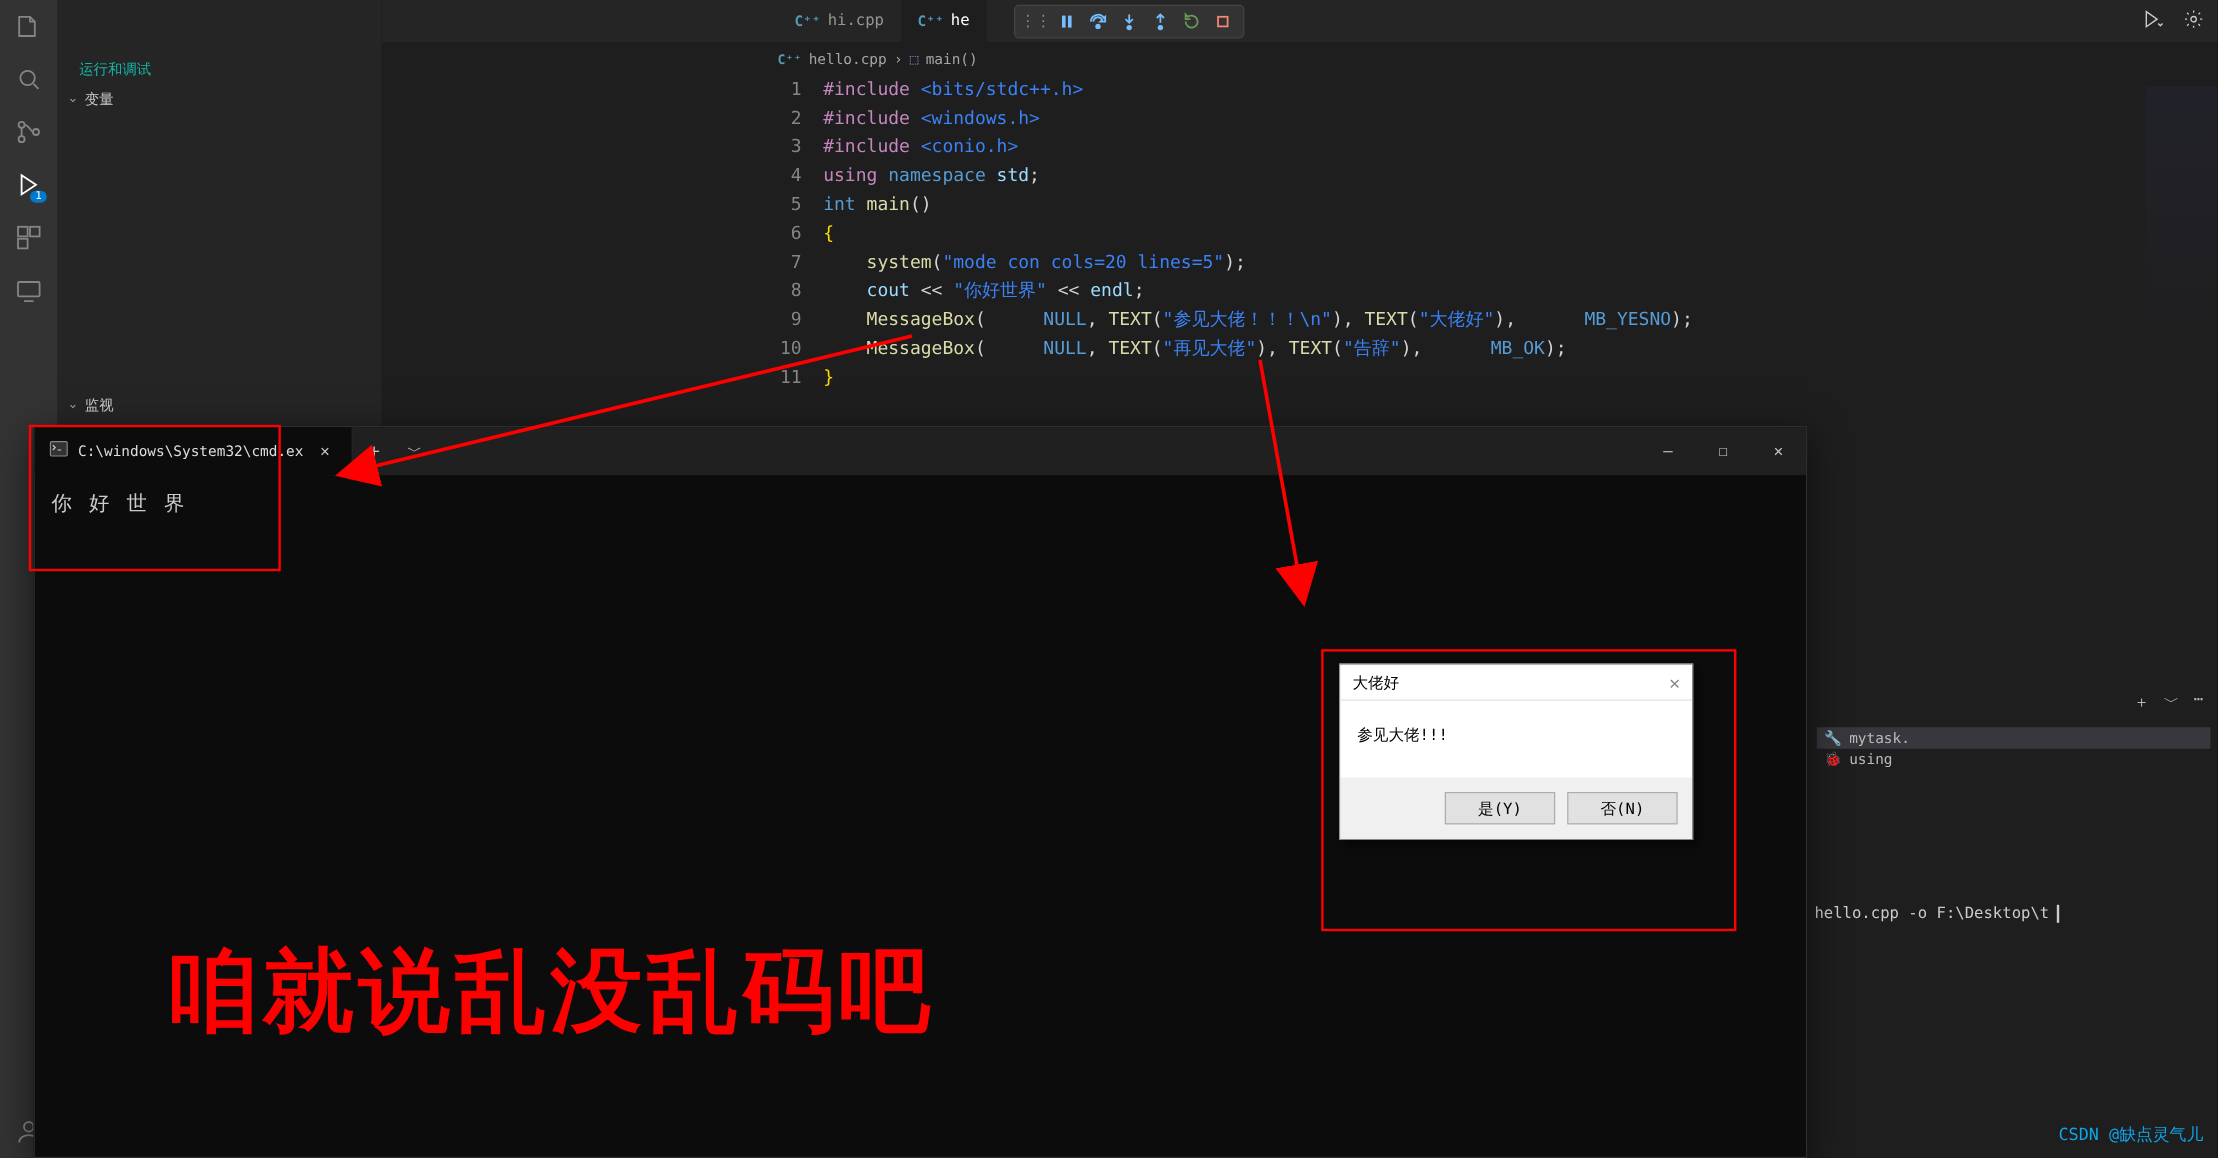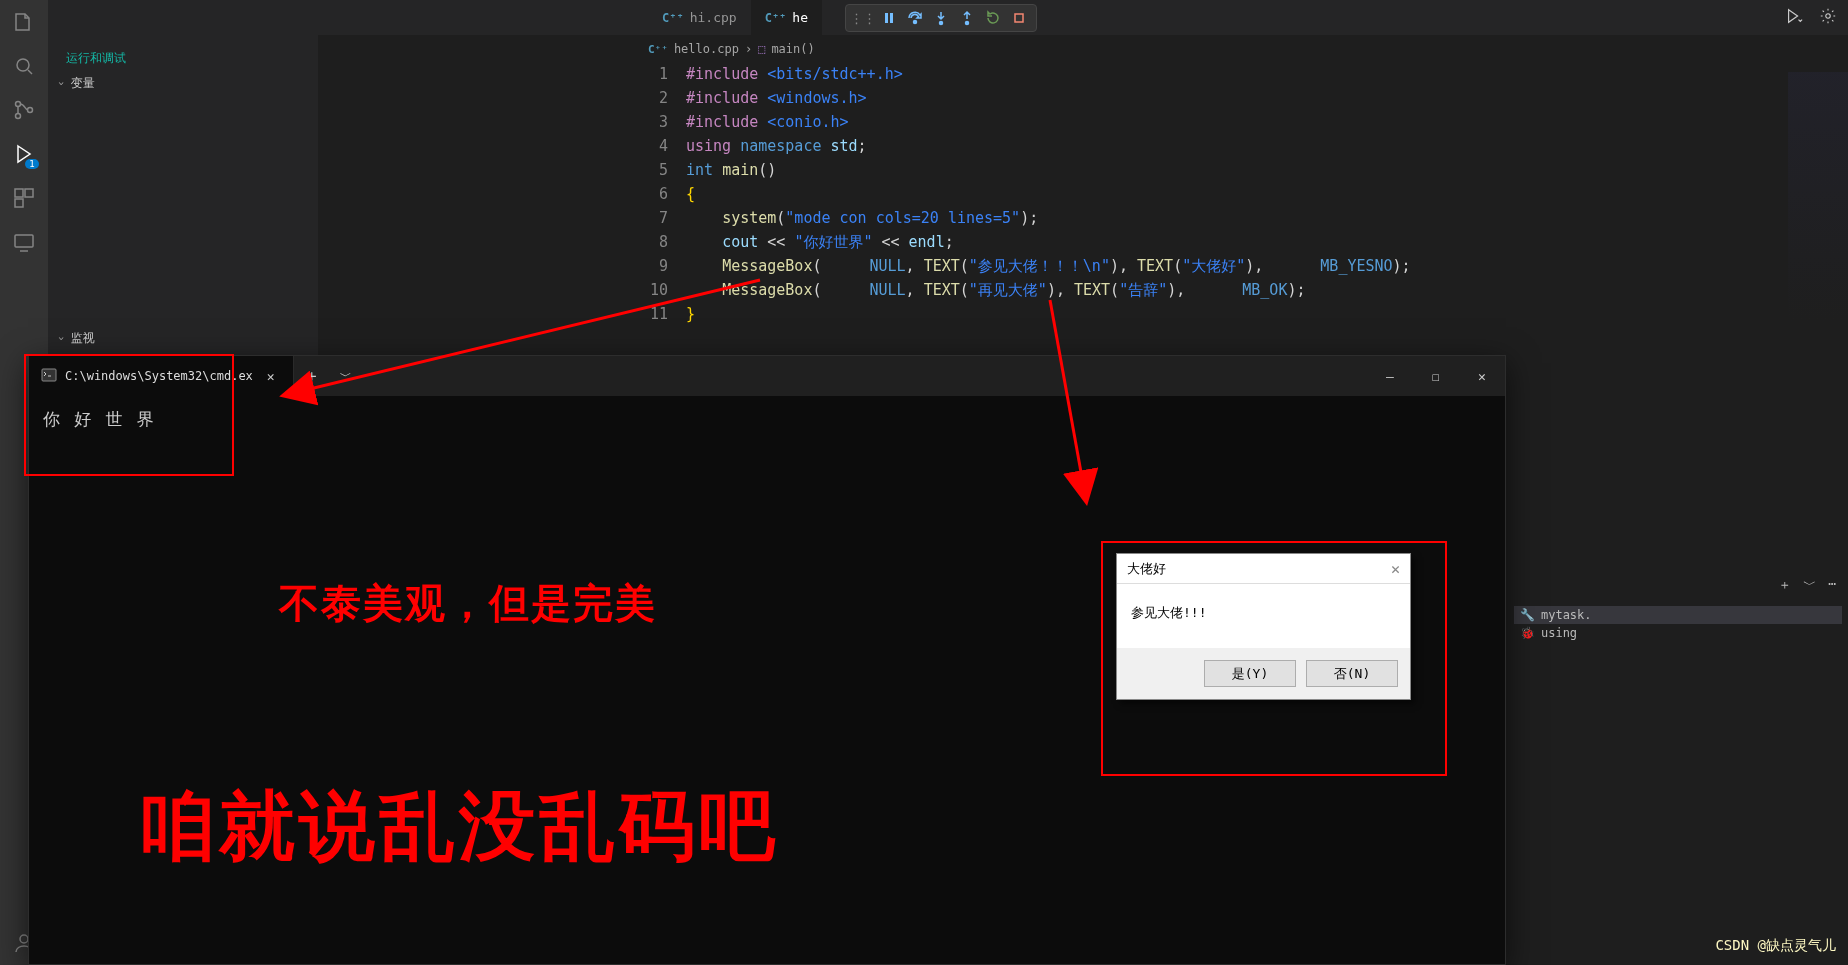--- a/index.html
+++ b/index.html
@@ -80,21 +80,21 @@
 .rterm{position:absolute; right:0; top:570px; width:340px; color:#bbb; font-size:13px; z-index:10;}
 .rterm .tabsr{display:flex; justify-content:flex-end; gap:12px; padding:6px 12px;}
 .rterm .tabsr span{cursor:pointer;}
 .rterm .tlist{padding:6px 6px; font-size:12px;}
 .rterm .tlist div{display:flex; align-items:center; gap:6px; padding:2px 6px;}
 .rterm .tlist div.sel{background:#37373d;}
 .rterm .out{padding:8px 4px; font-family:Consolas,monospace; font-size:13px; color:#ccc;}
 
 .arrows{position:absolute; inset:0; width:100%; height:100%; pointer-events:none; z-index:30;}
 
-.watermark{position:absolute; right:12px; bottom:10px; font-size:14px; color:#fef9c3; z-index:40;}
+.watermark{position:absolute; right:12px; bottom:10px; font-size:14px; color:#0ea5e9; z-index:40;}
 
 .topright{position:absolute; right:10px; top:6px; display:flex; gap:14px; color:#ccc; z-index:6;}
 .topright .iconbtn svg{width:18px;height:18px;}
 </style>
 </head>
 <body>
 
 <div class="root">
 
   <div class="activitybar">
@@ -290,21 +290,20 @@
     <span class="tplus" style="font-size:12px">﹀</span>
     <div class="winbtns">
       <div class="winbtn">—</div>
       <div class="winbtn">☐</div>
       <div class="winbtn">✕</div>
     </div>
   </div>
   <div class="console-body">
     <div class="redbox1"></div>
     <div style="letter-spacing:2px">你 好 世 界</div>
-    <div class="anno1">不泰美观，但是完美</div>
     <div class="anno2">咱就说乱没乱码吧</div>
 
     <div class="msgwrap">
       <div class="msgbox">
         <div class="msg-t">
           <span>大佬好</span>
           <span class="mclose">✕</span>
         </div>
         <div class="msg-b">参见大佬!!!</div>
         <div class="msg-f">
@@ -327,20 +326,21 @@
         <span>🔧</span>
         <span>mytask.</span>
       </div>
     <div>
         <span>🐞</span>
         <span>using</span>
       </div>
   </div>
   <div style="height:18px"></div>
   <div style="height:80px"></div>
+  <div class="out"><span>hello.cpp -o F:\Desktop\t</span><span style="border-left:2px solid #ccc; margin-left:6px; display:inline-block; height:15px; vertical-align:middle"></span></div>
 </div>
 
 <svg class="arrows">
   <defs>
     <marker id="ah" markerWidth="12" markerHeight="12" refX="10" refY="6" orient="auto">
       <path d="M0 0L12 6L0 12z" fill="#ff0000"></path>
     </marker>
   </defs>
   <line x1="760" y1="280" x2="285" y2="395" stroke="#ff0000" stroke-width="3" marker-end="url(#ah)"></line>
   <line x1="1050" y1="300" x2="1086" y2="500" stroke="#ff0000" stroke-width="3" marker-end="url(#ah)"></line>

